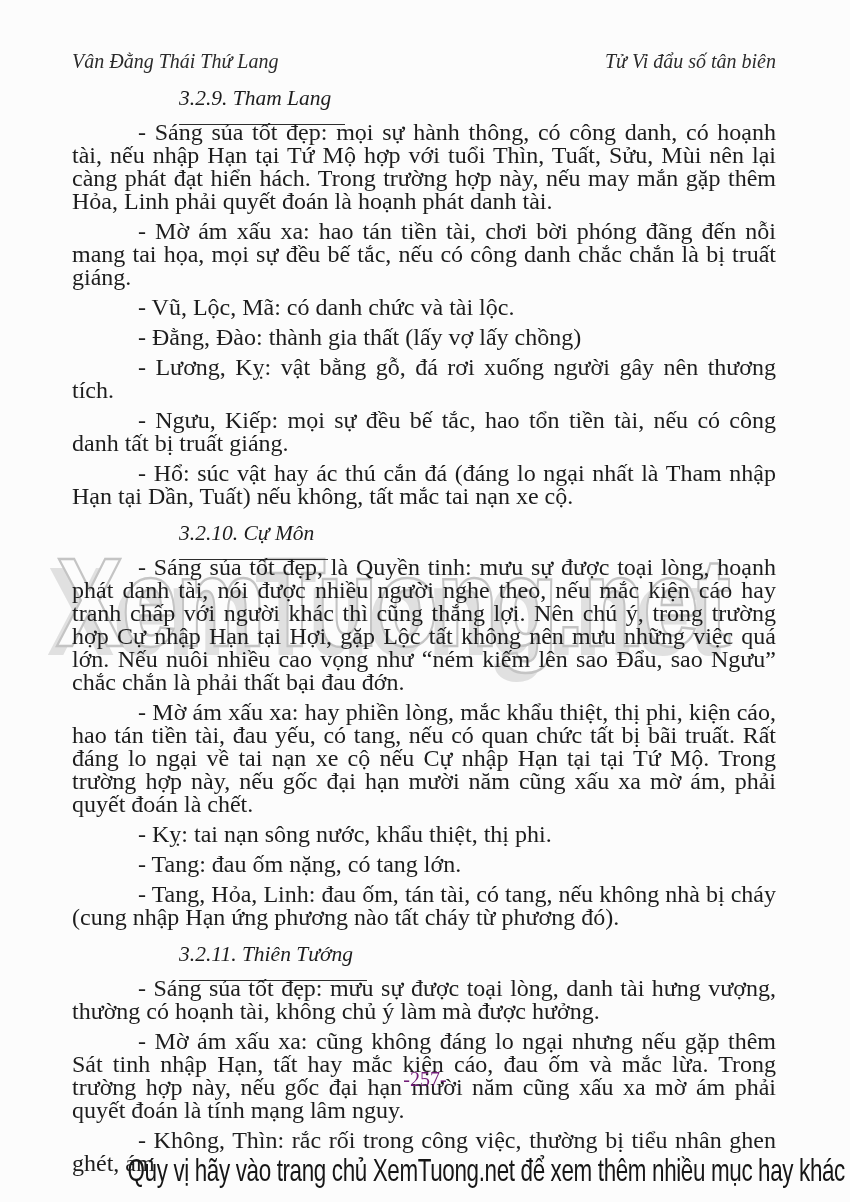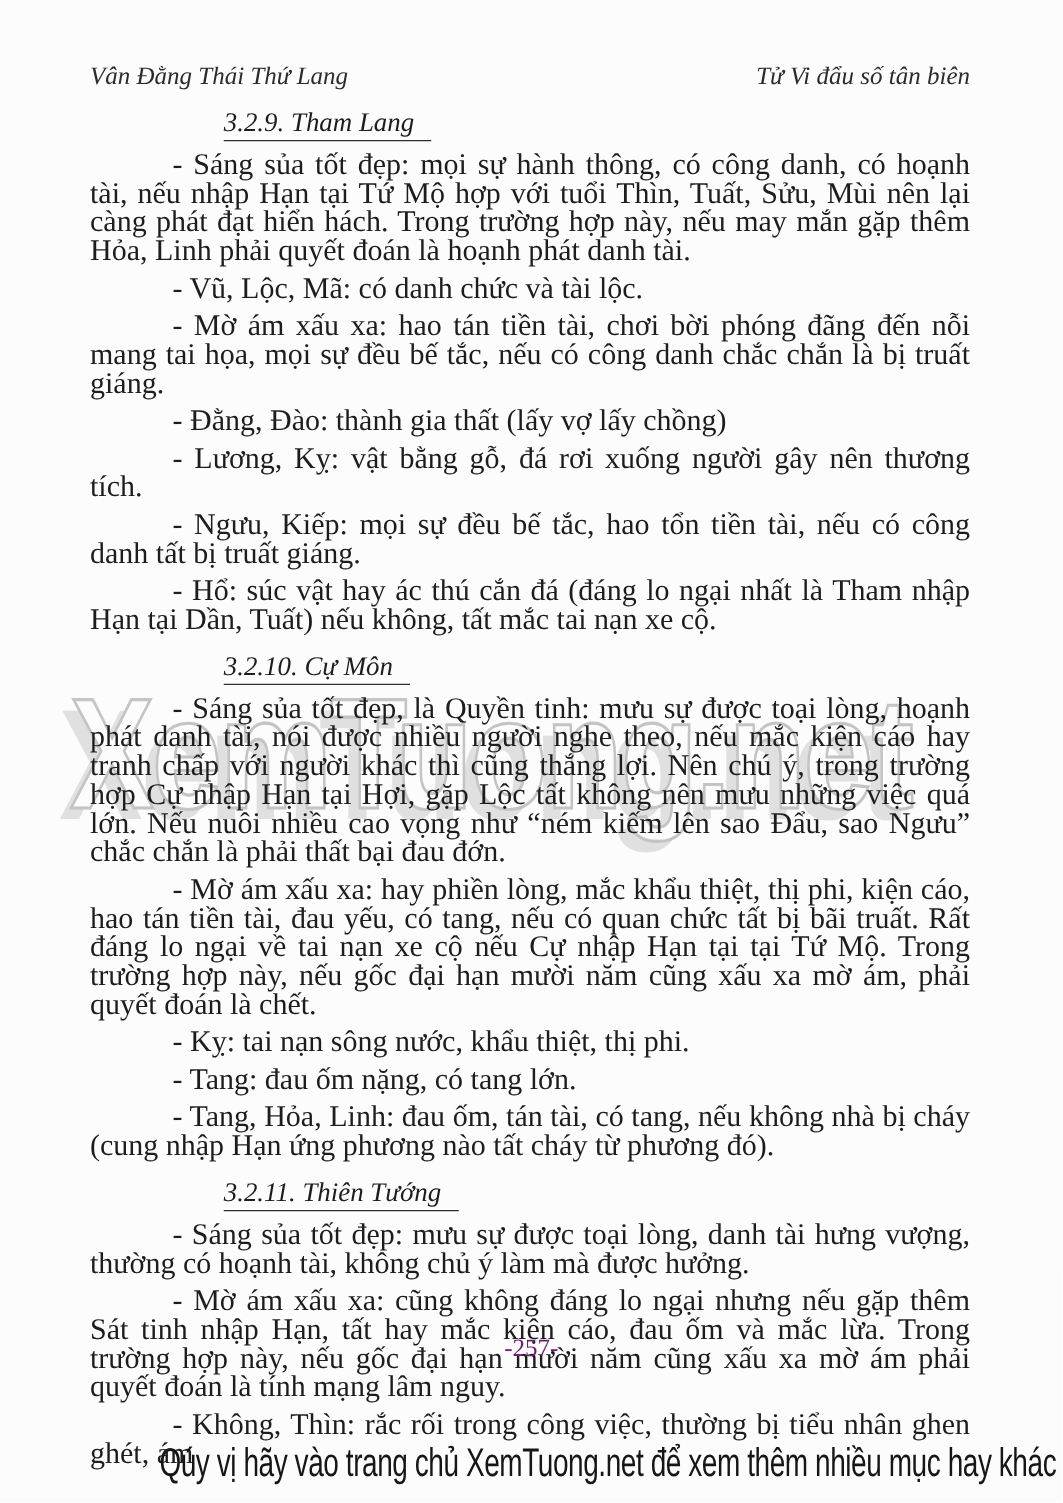--- a/index.html
+++ b/index.html
@@ -44,21 +44,21 @@
 
   .heading {
     font-style: italic;
     font-weight: normal;
     font-size: 21.5px;
     margin: 13px 0 10px 107px;
   }
   .heading .u {
     border-bottom: 1.5px solid #2d2d2d;
     padding-right: 14px;
-    padding-bottom: 2px;
+    padding-bottom: 14px;
   }
 
   .para {
     font-size: 24px;
     line-height: 23px;
     text-align: justify;
     text-indent: 66px;
     margin: 7px 0 0 0;
   }
 
@@ -102,22 +102,22 @@
 
     <div class="running-header">
       <span>Vân Đằng Thái Thứ Lang</span>
       <span>Tử Vi đẩu số tân biên</span>
     </div>
 
     <h3 class="heading">
       <span class="u">3.2.9. Tham Lang</span>
     </h3>
     <p class="para">- Sáng sủa tốt đẹp: mọi sự hành thông, có công danh, có hoạnh tài, nếu nhập Hạn tại Tứ Mộ hợp với tuổi Thìn, Tuất, Sửu, Mùi nên lại càng phát đạt hiển hách. Trong trường hợp này, nếu may mắn gặp thêm Hỏa, Linh phải quyết đoán là hoạnh phát danh tài.</p>
+    <p class="para">- Mờ ám xấu xa: hao tán tiền tài, chơi bời phóng đãng đến nỗi mang tai họa, mọi sự đều bế tắc, nếu có công danh chắc chắn là bị truất giáng.</p>
     <p class="para">- Vũ, Lộc, Mã: có danh chức và tài lộc.</p>
-    <p class="para">- Mờ ám xấu xa: hao tán tiền tài, chơi bời phóng đãng đến nỗi mang tai họa, mọi sự đều bế tắc, nếu có công danh chắc chắn là bị truất giáng.</p>
     <p class="para">- Đằng, Đào: thành gia thất (lấy vợ lấy chồng)</p>
     <p class="para">- Lương, Kỵ: vật bằng gỗ, đá rơi xuống người gây nên thương tích.</p>
     <p class="para">- Ngưu, Kiếp: mọi sự đều bế tắc, hao tổn tiền tài, nếu có công danh tất bị truất giáng.</p>
     <p class="para">- Hổ: súc vật hay ác thú cắn đá (đáng lo ngại nhất là Tham nhập Hạn tại Dần, Tuất) nếu không, tất mắc tai nạn xe cộ.</p>
 
     <h3 class="heading">
       <span class="u">3.2.10. Cự Môn</span>
     </h3>
     <p class="para">- Sáng sủa tốt đẹp, là Quyền tinh: mưu sự được toại lòng, hoạnh phát danh tài, nói được nhiều người nghe theo, nếu mắc kiện cáo hay tranh chấp với người khác thì cũng thắng lợi. Nên chú ý, trong trường hợp Cự nhập Hạn tại Hợi, gặp Lộc tất không nên mưu những việc quá lớn. Nếu nuôi nhiều cao vọng như “ném kiếm lên sao Đẩu, sao Ngưu” chắc chắn là phải thất bại đau đớn.</p>
     <p class="para">- Mờ ám xấu xa: hay phiền lòng, mắc khẩu thiệt, thị phi, kiện cáo, hao tán tiền tài, đau yếu, có tang, nếu có quan chức tất bị bãi truất. Rất đáng lo ngại về tai nạn xe cộ nếu Cự nhập Hạn tại tại Tứ Mộ. Trong trường hợp này, nếu gốc đại hạn mười năm cũng xấu xa mờ ám, phải quyết đoán là chết.</p>

